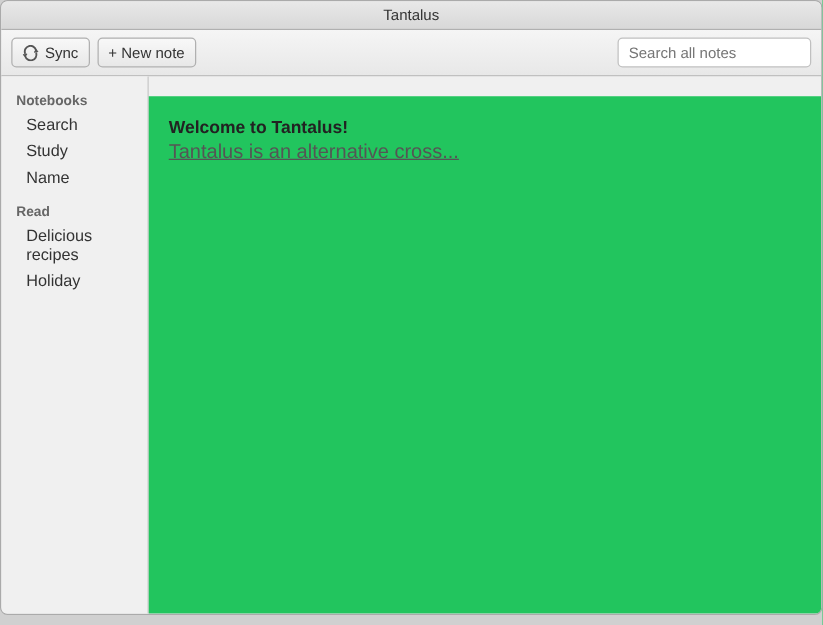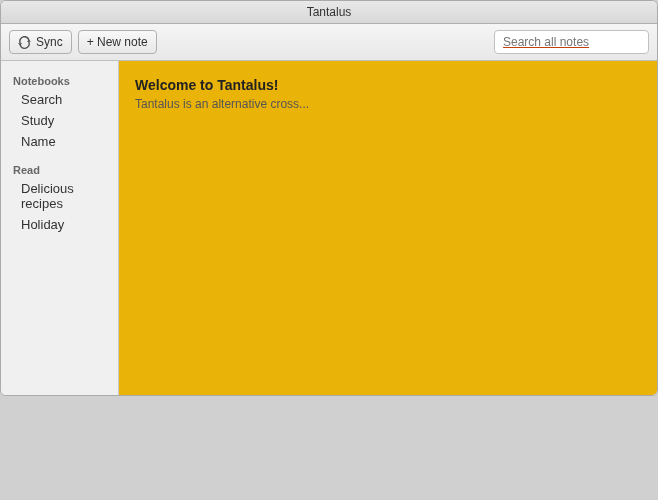--- a/index.html
+++ b/index.html
@@ -11,21 +11,21 @@
 
     body {
       width: 658px;
       height: 500px;
       background: #d0d0d0;
       overflow: hidden;
     }
 
     .app-window {
       width: 658px;
-      height: 396px;
+      height: 492px;
       background: #f0f0f0;
       border: 1px solid #aaa;
       border-radius: 6px;
       display: flex;
       flex-direction: column;
       overflow: hidden;
     }
 
     .title-bar {
       background: linear-gradient(to bottom, #e8e8e8, #d8d8d8);
@@ -95,21 +95,20 @@
     .search-input {
       margin-left: auto;
       width: 155px;
       padding: 4px 8px;
       border: 1px solid #c0c0c0;
       border-radius: 4px;
       font-size: 12px;
       background: #fff;
       color: #c2410c;
       outline: none;
-      text-decoration: underline;
     }
 
     .main-content {
       display: flex;
       flex: 1;
       overflow: hidden;
     }
 
     .sidebar {
       width: 118px;
@@ -130,35 +129,37 @@
 
     .sidebar-item {
       font-size: 13px;
       color: #333;
       padding: 3px 12px 3px 20px;
       cursor: pointer;
     }
 
     .content-area {
       flex: 1;
-      background: #eab308;
+      background: #22c55e;
       padding: 16px;
       overflow-y: auto;
+      margin-top: 16px;
     }
 
     .welcome-title {
       font-size: 14px;
       font-weight: bold;
       color: #222;
       margin-bottom: 4px;
     }
 
     .welcome-text {
-      font-size: 12px;
+      font-size: 16px;
       color: #555;
+      text-decoration: underline;
     }
   </style>
 </head>
 <body>
 
 <div class="app-window">
 
   <div class="title-bar">
     <span>Tantalus</span>
   </div>

